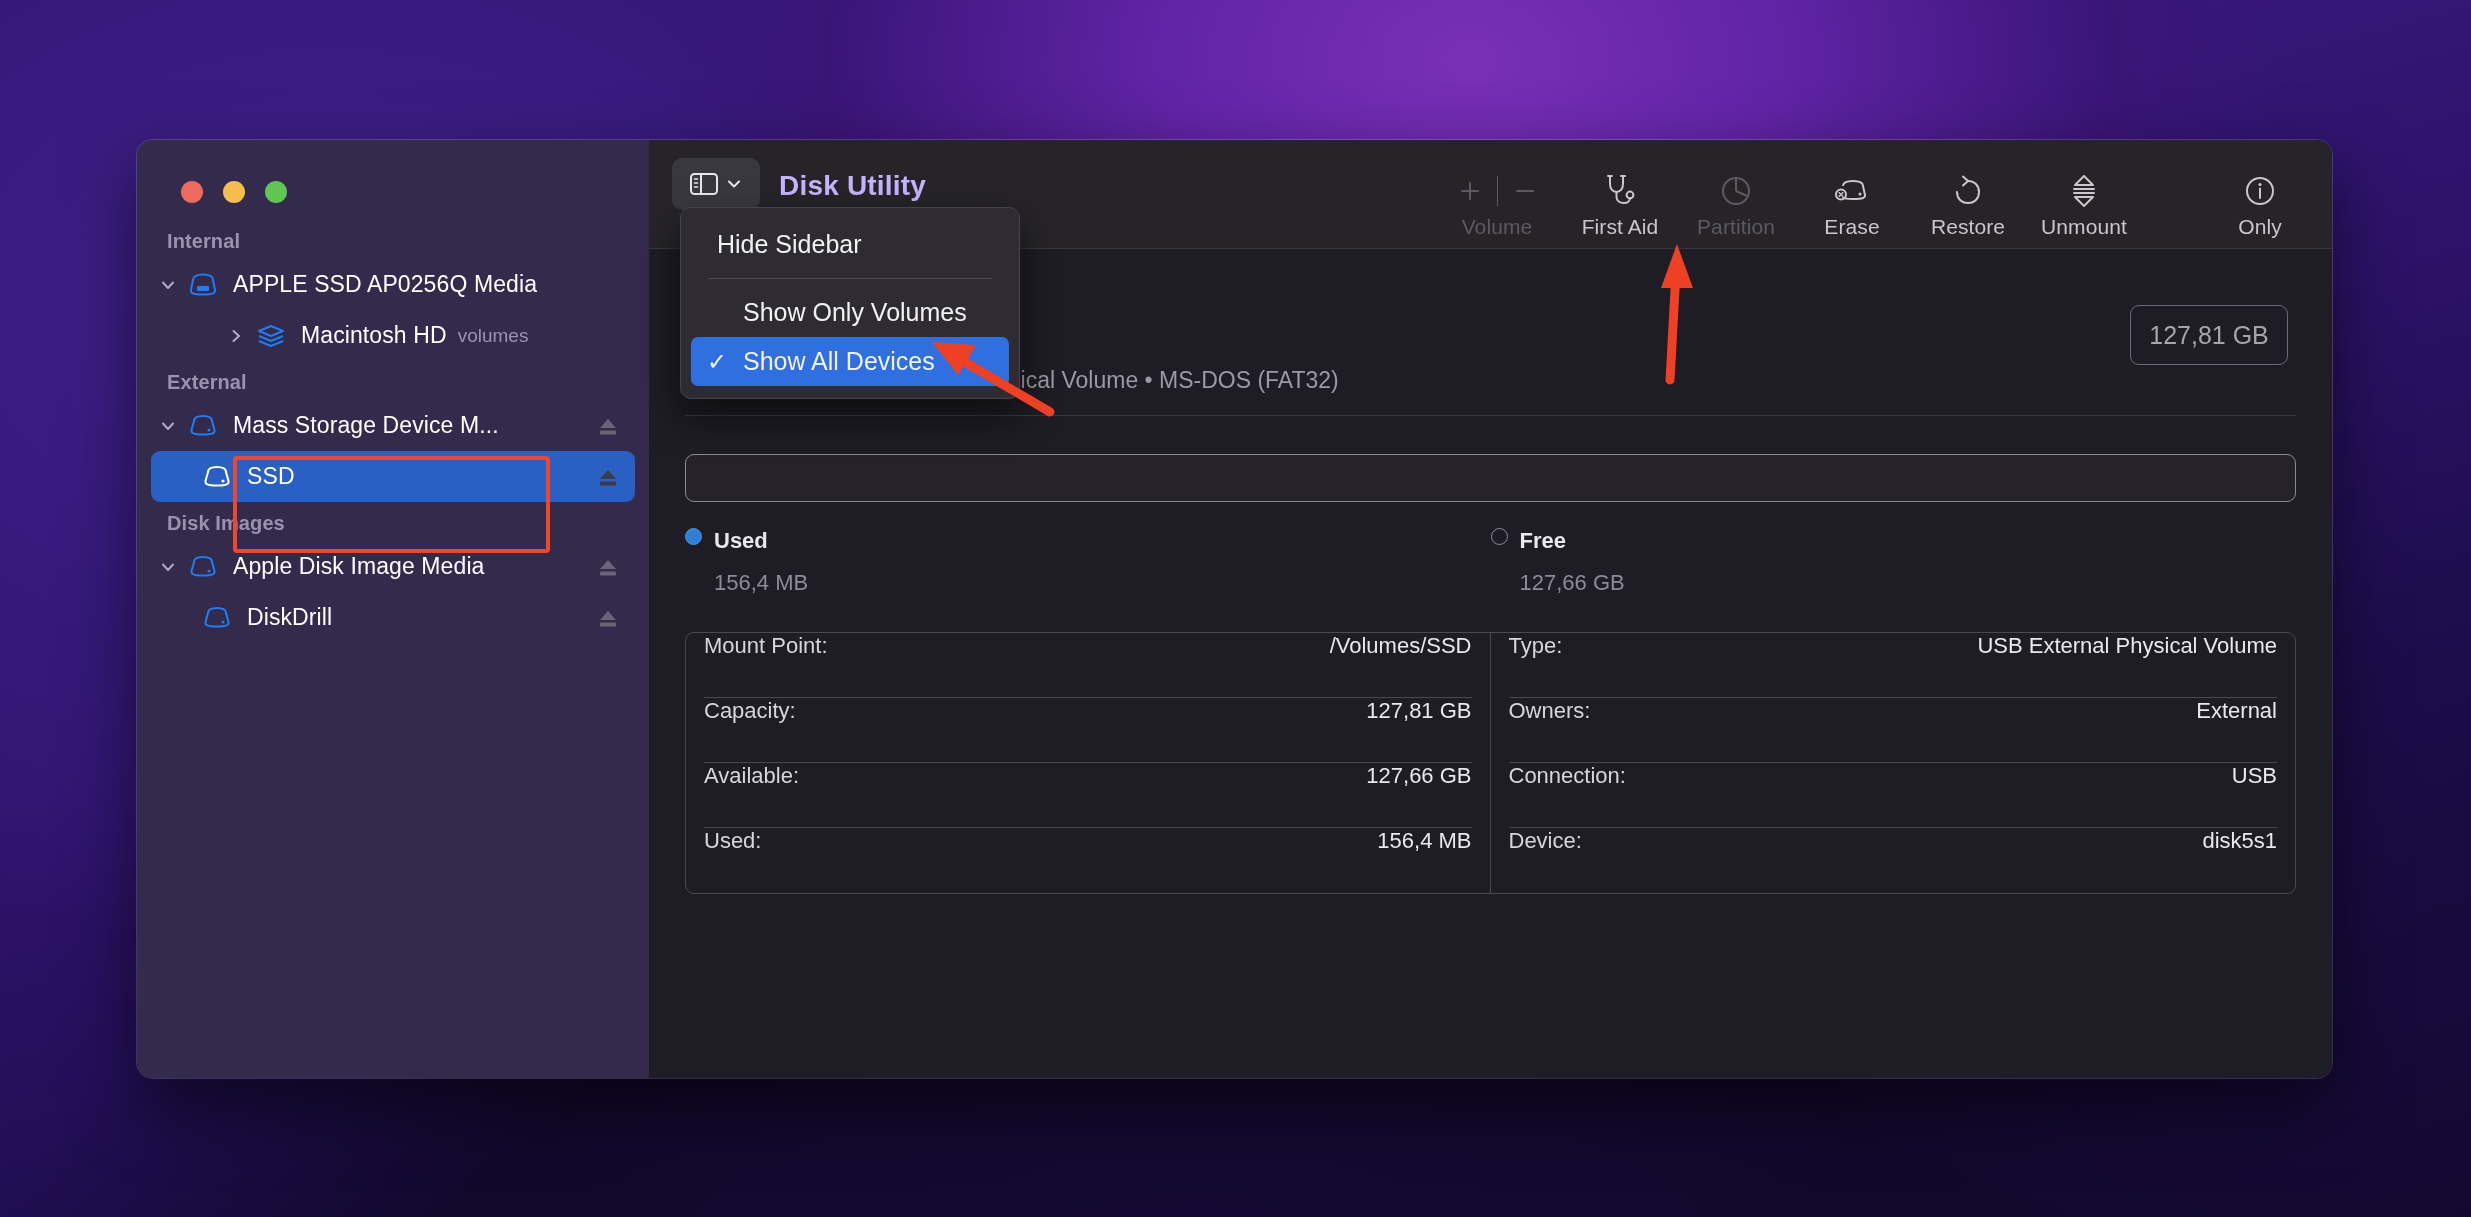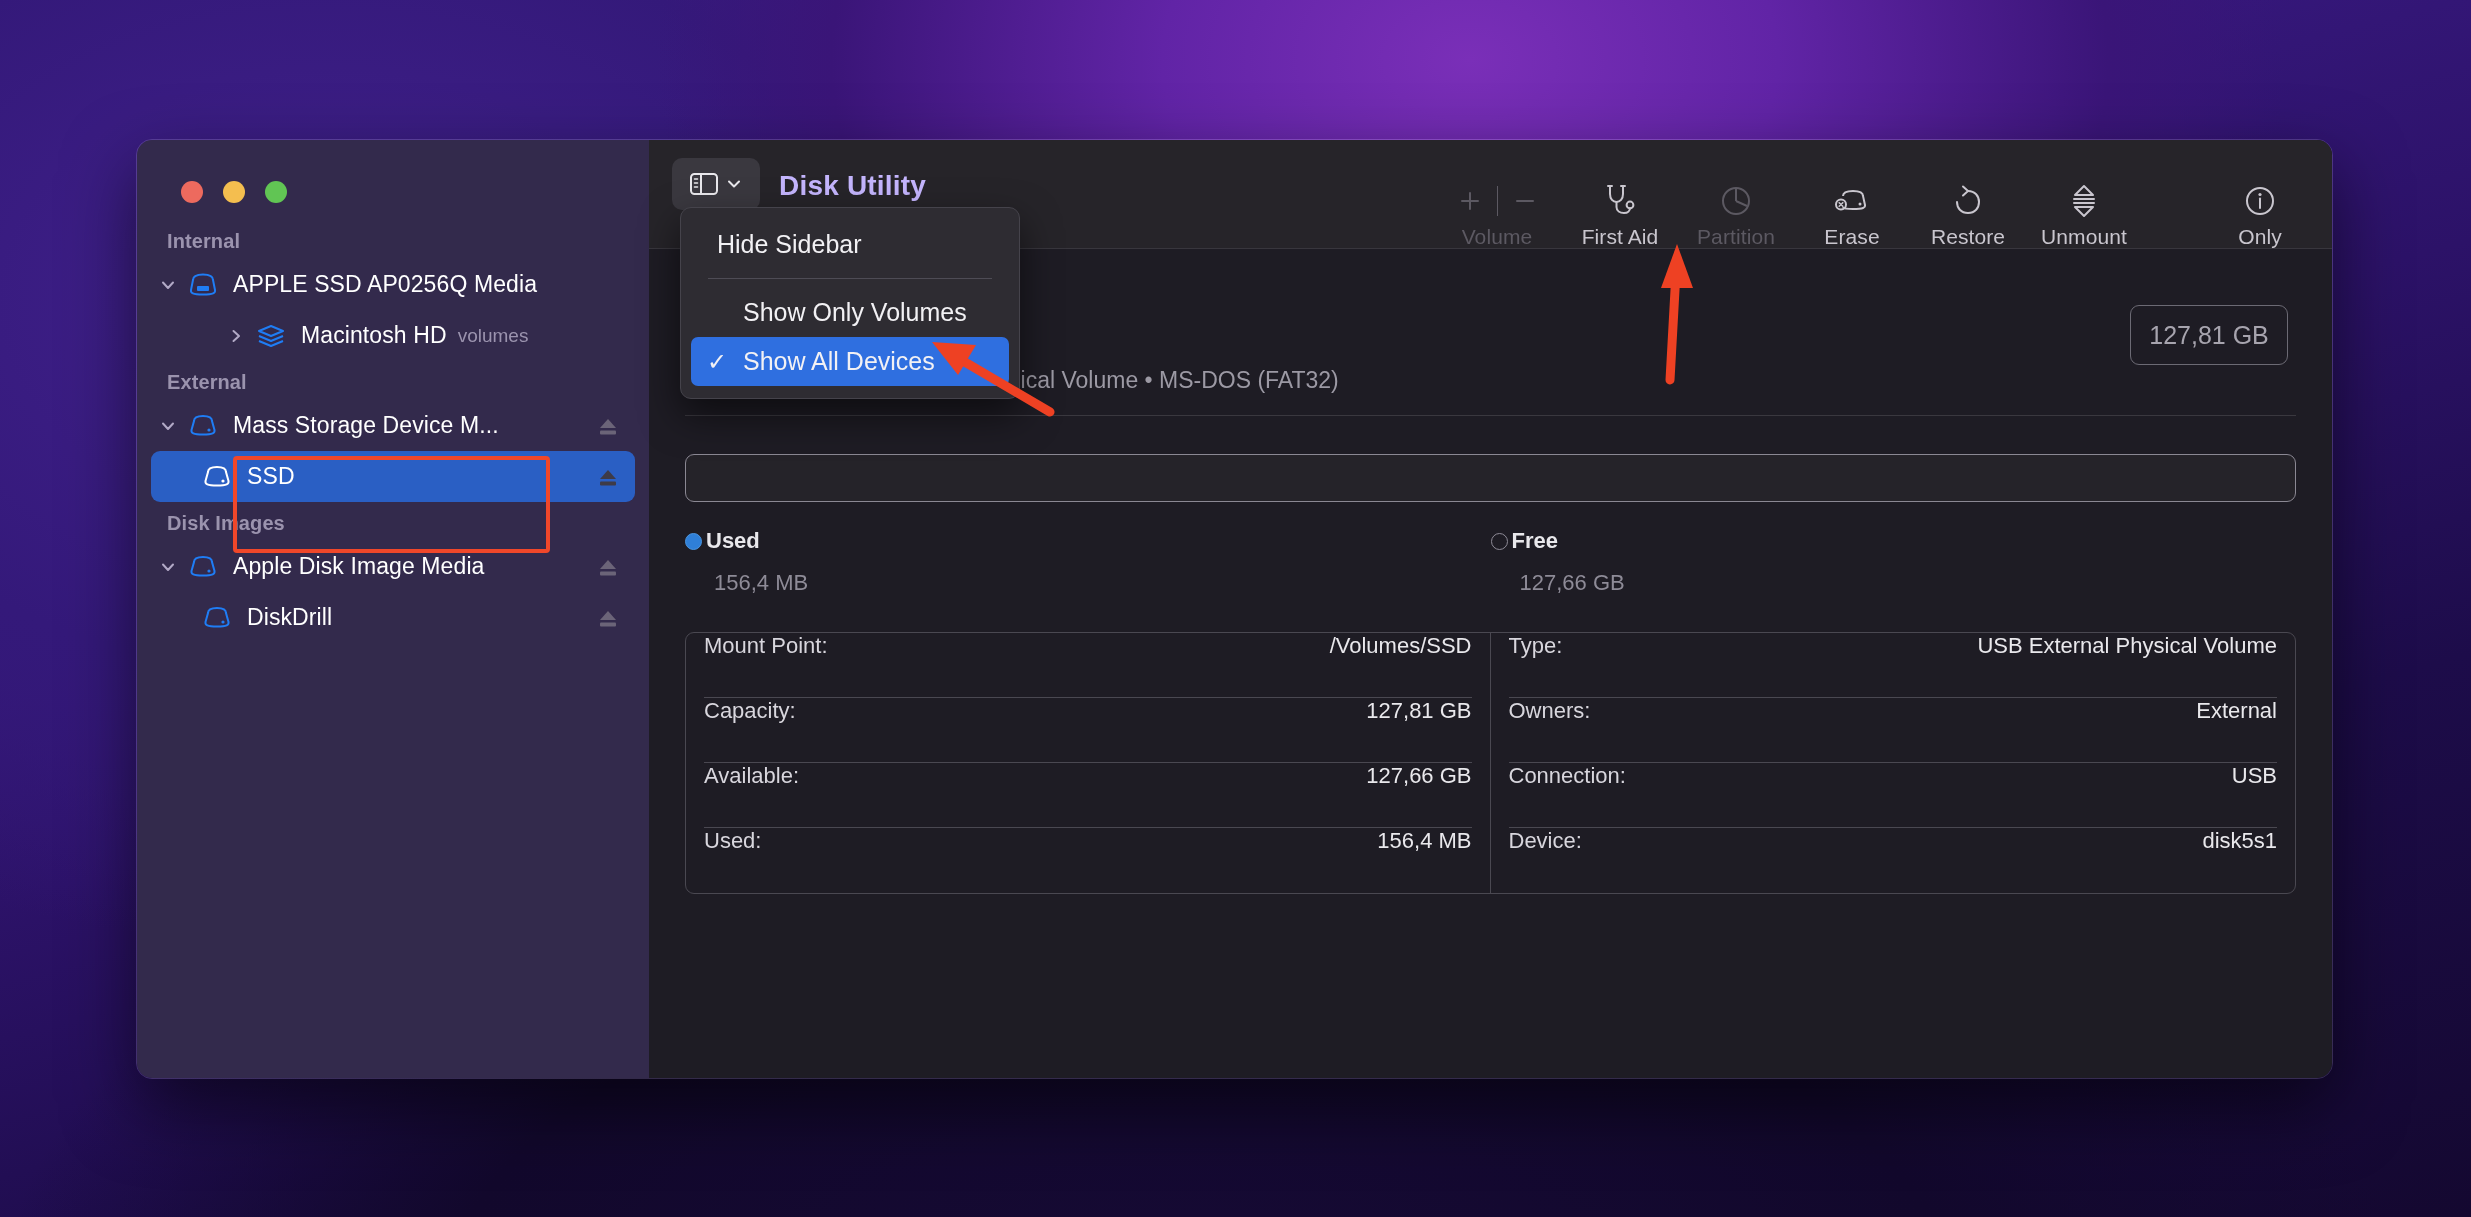--- a/index.html
+++ b/index.html
@@ -128,21 +128,21 @@
   }
   .app-title {
     position: absolute; left: 130px; top: 30px;
     color: #c4b5fd;
     font-size: 28px; font-weight: 700;
     letter-spacing: .2px;
   }
 
   .tools {
     position: absolute; right: 0; top: 0;
-    display: flex; align-items: flex-end;
+    display: flex; align-items: center;
     height: 109px;
   }
   .tool {
     width: 116px;
     display: flex; flex-direction: column; align-items: center;
     padding-top: 18px;
     color: #c9c6ce;
   }
   .tool .ticon { height: 44px; display: flex; align-items: center; justify-content: center; }
   .tool .tlabel { font-size: 21px; margin-top: 2px; letter-spacing: .1px; }
@@ -191,21 +191,21 @@
   .bar-wrap { margin-top: 38px; }
   .cap-bar {
     height: 48px;
     border: 1px solid #8b8893;
     border-radius: 9px;
     background: #252329;
   }
 
   .legend { display: flex; margin-top: 26px; }
   .legend-col { width: 50%; }
-  .lg-top { display: flex; align-items: center; gap: 4px; }
+  .lg-top { display: flex; align-items: flex-start; gap: 12px; }
   .swatch { width: 17px; height: 17px; border-radius: 50%; }
   .swatch.used { background: #2f7fd8; border: 1px solid #4a95e0; }
   .swatch.free { background: transparent; border: 1.5px solid #8e8b97; }
   .lg-name { color: #e9e8ec; font-size: 22px; font-weight: 700; }
   .lg-val { color: #8e8b97; font-size: 22px; margin-top: 16px; margin-left: 29px; }
 
   .detail {
     margin-top: 36px;
     border: 1px solid #4a4851;
     border-radius: 9px;

